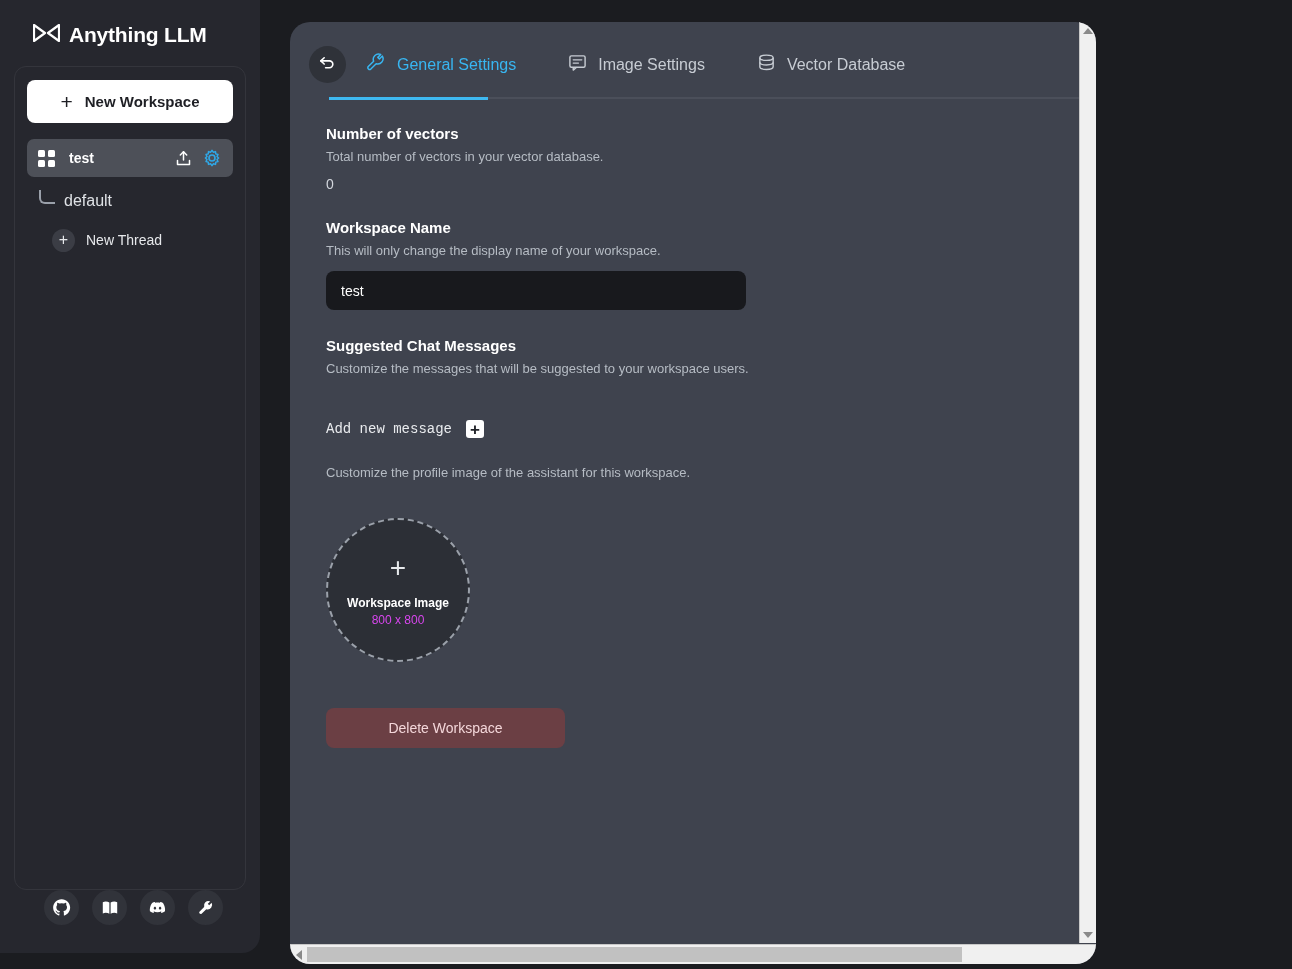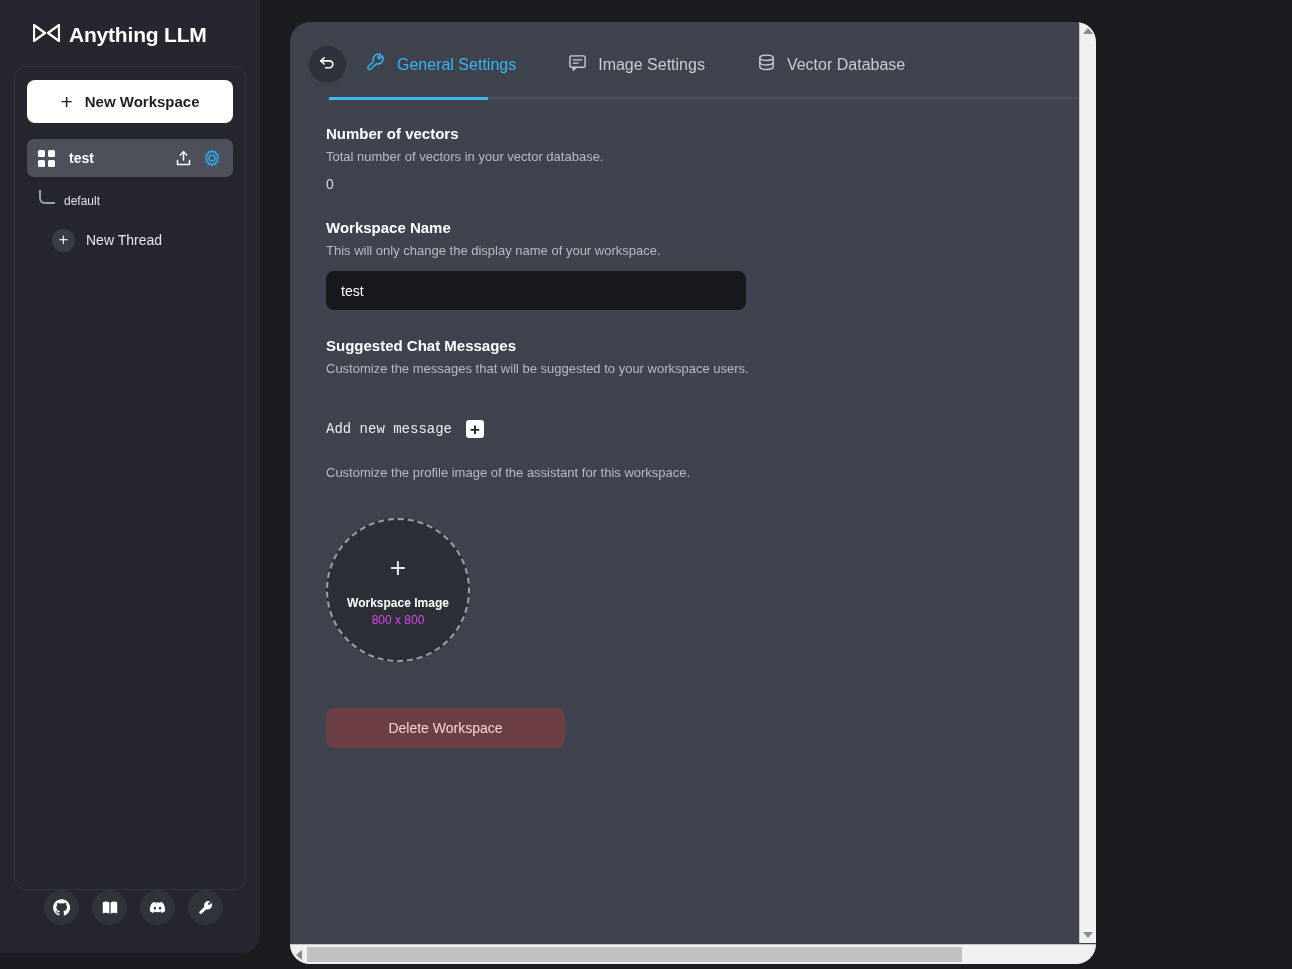--- a/index.html
+++ b/index.html
@@ -63,21 +63,21 @@
   .ws-act { display: flex; align-items: center; gap: 11px; }
   .ws-act span { display: flex; cursor: pointer; }
 
   .thread-row {
     display: flex; align-items: center;
     height: 30px; margin-top: 9px; padding-left: 12px;
   }
   .elbow { width: 16px; height: 14px; margin-right: 9px; margin-bottom: 9px;
            border-left: 2px solid #9aa0aa; border-bottom: 2px solid #9aa0aa;
            border-bottom-left-radius: 6px; }
-  .thread-label { color: #dfe2e6; font-size: 12px; }
+  .thread-label { color: #dfe2e6; font-size: 16px; }
   .newthread-row {
     display: flex; align-items: center;
     height: 32px; margin-top: 8px; padding-left: 25px; cursor: pointer;
   }
   .round-plus {
     width: 23px; height: 23px; border-radius: 50%;
     background: #3b3d45; color: #e6e8eb;
     display: flex; align-items: center; justify-content: center;
     font-size: 16px; line-height: 1; margin-right: 11px;
   }

